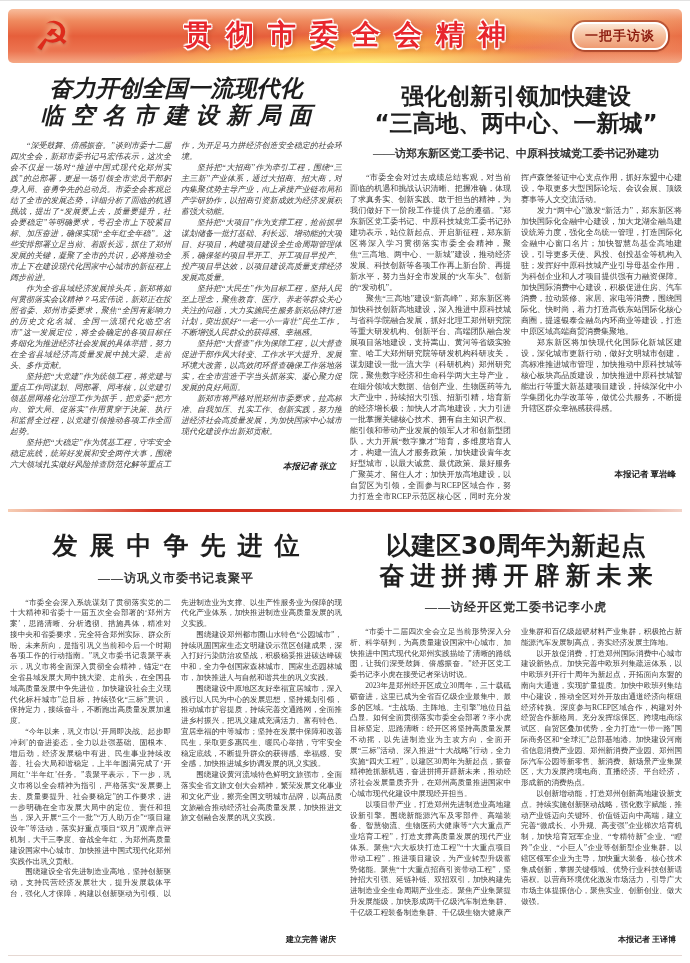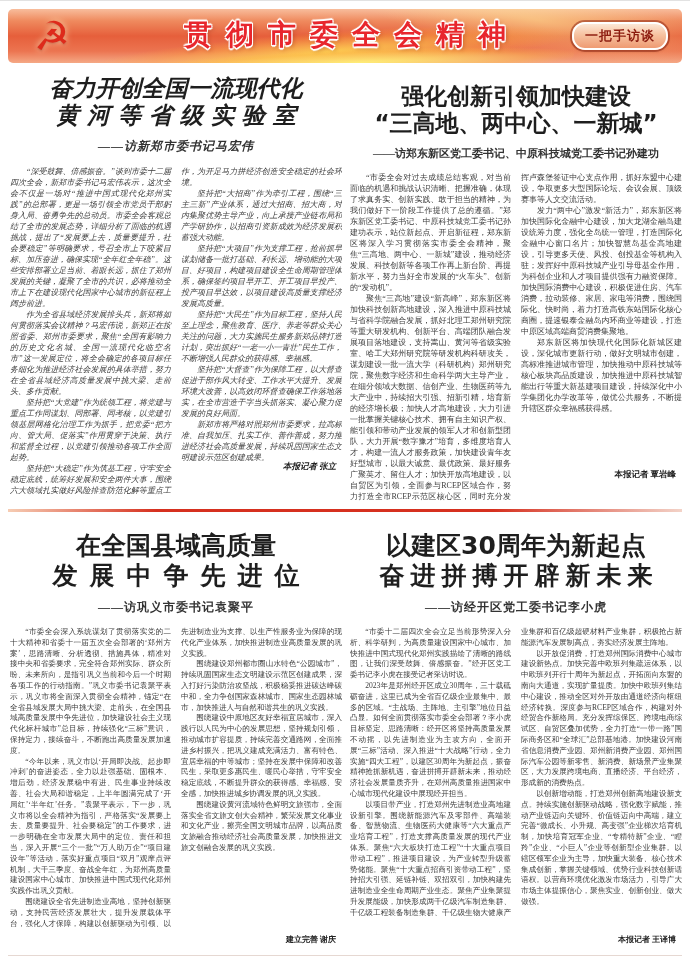--- a/index.html
+++ b/index.html
@@ -98,33 +98,32 @@
     <div class="flame flame-a"></div>
     <div class="flame flame-c"></div>
     <span class="emblem">☭</span>
     <div class="banner-title">贯彻市委全会精神</div>
     <div class="badge">一把手访谈</div>
   </div>
 
   <section class="article top a1">
     <div class="hl">
       <div>奋力开创全国一流现代化</div>
-      <div class="sp1">黄河等省级实验室</div>
+      <div class="sp1">临空名市建设新局面</div>
     </div>
-    <div class="subtitle">——访新郑市委书记马宏伟</div>
     <div class="body">
         <p>“深受鼓舞、倍感振奋。”谈到市委十二届四次全会，新郑市委书记马宏伟表示，这次全会不仅是一场对“推进中国式现代化郑州实践”的总部署，更是一场引领全市党员干部躬身入局、奋勇争先的总动员。市委全会客观总结了全市的发展态势，详细分析了面临的机遇挑战，提出了“发展要上去，质量要提升，社会要稳定”等明确要求，号召全市上下咬紧目标、加压奋进，确保实现“全年红全年稳”。这些安排部署立足当前、着眼长远，抓住了郑州发展的关键，凝聚了全市的共识，必将推动全市上下在建设现代化国家中心城市的新征程上阔步前进。</p>
         <p>作为全省县域经济发展排头兵，新郑将如何贯彻落实会议精神？马宏伟说，新郑正在按照省委、郑州市委要求，聚焦“全国有影响力的历史文化名城、全国一流现代化临空名市”这一发展定位，将全会确定的各项目标任务细化为推进经济社会发展的具体举措，努力在全省县域经济高质量发展中挑大梁、走前头、多作贡献。</p>
         <p>坚持把“大党建”作为统领工程，将党建与重点工作同谋划、同部署、同考核，以党建引领基层网格化治理工作为抓手，把党委“把方向、管大局、促落实”作用贯穿于决策、执行和监督全过程，以党建引领推动各项工作全面起势。</p>
         <p>坚持把“大稳定”作为筑基工程，守牢安全稳定底线，统筹好发展和安全两件大事，围绕六大领域扎实做好风险排查防范化解等重点工作，为开足马力拼经济创造安全稳定的社会环境。</p>
         <p>坚持把“大招商”作为牵引工程，围绕“三主三新”产业体系，通过大招商、招大商，对内集聚优势主导产业，向上承接产业链布局和产学研协作，以招商引资新成效为经济发展积蓄强大动能。</p>
         <p>坚持把“大项目”作为支撑工程，抢前抓早谋划储备一批打基础、利长远、增动能的大项目、好项目，构建项目建设全生命周期管理体系，确保签约项目早开工、开工项目早投产、投产项目早达效，以项目建设高质量支撑经济发展高质量。</p>
         <p>坚持把“大民生”作为目标工程，坚持人民至上理念，聚焦教育、医疗、养老等群众关心关注的问题，大力实施民生服务新郑品牌打造计划，突出抓好“一老一小一青壮”民生工作，不断增强人民群众的获得感、幸福感。</p>
         <p>坚持把“大督查”作为保障工程，以大督查促进干部作风大转变、工作水平大提升、发展环境大改善，以高效闭环督查确保工作落地落实，在全市营造干字当头抓落实、凝心聚力促发展的良好局面。</p>
-        <p>新郑市将严格对照郑州市委要求，拉高标准、自我加压、扎实工作、善作善成，努力推进经济社会高质量发展，持续巩固国家生态文明建设示范区创建成果。</p>
+        <p>新郑市将严格对照郑州市委要求，拉高标准、自我加压、扎实工作、创新实践，努力推进经济社会高质量发展，为加快国家中心城市现代化建设作出新郑贡献。</p>
       </div>
     <div class="byline">本报记者 张立</div>
   </section>
 
   <section class="article top a2">
     <div class="hl">
       <div>强化创新引领加快建设</div>
       <div>“三高地、两中心、一新城”</div>
     </div>
     <div class="subtitle small">——访郑东新区党工委书记、中原科技城党工委书记孙建功</div>
@@ -134,21 +133,20 @@
         <p>发力“两中心”激发“新活力”，郑东新区将加快国际化金融中心建设，加大龙湖金融岛建设统筹力度，强化全岛统一管理，打造国际化金融中心窗口名片；加快智慧岛基金高地建设，引导更多天使、风投、创投基金等机构入驻；发挥好中原科技城产业引导母基金作用，为科创企业和人才项目提供强有力融资保障。加快国际消费中心建设，积极促进住房、汽车消费，拉动装修、家居、家电等消费，围绕国际化、快时尚，着力打造高铁东站国际化核心商圈，提速银泰金融岛内环商业等建设，打造中原区域高端商贸消费集聚地。</p>
         <p>郑东新区将加快现代化国际化新城区建设，深化城市更新行动，做好文明城市创建，高标准推进城市管理，加快推动中原科技城等核心板块高品质建设，加快推进中原科技城智能出行等重大新基建项目建设，持续深化中小学集团化办学改革等，做优公共服务，不断提升辖区群众幸福感获得感。</p>
       </div>
     <div class="byline">本报记者 覃岩峰</div>
   </section>
 
   <div class="divider"></div>
 
   <section class="article bot a3">
     <div class="hl">
-      <div>在全国县域高质量</div>
       <div class="sp2">发展中争先进位</div>
     </div>
     <div class="subtitle">——访巩义市委书记袁聚平</div>
     <div class="body">
         <p>“市委全会深入系统谋划了贯彻落实党的二十大精神和省委十一届五次全会部署的‘郑州方案’，思路清晰、分析透彻、措施具体，精准对接中央和省委要求，完全符合郑州实际、群众所盼、未来所向，是指引巩义当前和今后一个时期各项工作的行动指南。”巩义市委书记袁聚平表示，巩义市将全面深入贯彻全会精神，锚定“在全省县域发展大局中挑大梁、走前头，在全国县域高质量发展中争先进位，加快建设社会主义现代化标杆城市”总目标，持续强化“三标”意识，保持定力，接续奋斗，不断跑出高质量发展加速度。</p>
         <p>“今年以来，巩义市以‘开局即决战、起步即冲刺’的奋进姿态，全力以赴强基础、固根本、增后劲，经济发展稳中有进、民生事业持续改善、社会大局和谐稳定，上半年圆满完成了‘开局红’‘半年红’任务。”袁聚平表示，下一步，巩义市将以全会精神为指引，严格落实“发展要上去、质量要提升、社会要稳定”的工作要求，进一步明确在全市发展大局中的定位、责任和担当，深入开展“三个一批”“万人助万企”“项目建设年”等活动，落实好重点项目“双月”观摩点评机制，大干三季度、奋战全年红，为郑州高质量建设国家中心城市、加快推进中国式现代化郑州实践作出巩义贡献。</p>
         <p>围绕建设全省先进制造业高地，坚持创新驱动，支持民营经济发展壮大，提升发展载体平台，强化人才保障，构建以创新驱动为引领、以先进制造业为支撑、以生产性服务业为保障的现代化产业体系，加快推进制造业高质量发展的巩义实践。</p>
         <p>围绕建设郑州都市圈山水特色“公园城市”，持续巩固国家生态文明建设示范区创建成果，深入打好污染防治攻坚战，积极稳妥推进碳达峰碳中和，全力争创国家森林城市、国家生态园林城市，加快推进人与自然和谐共生的巩义实践。</p>
         <p>围绕建设中原地区友好幸福宜居城市，深入践行以人民为中心的发展思想，坚持规划引领，推动城市扩容提质，持续完善交通路网，全面推进乡村振兴，把巩义建成充满活力、富有特色、宜居幸福的中等城市；坚持在发展中保障和改善民生，采取更多惠民生、暖民心举措，守牢安全稳定底线，不断提升群众的获得感、幸福感、安全感，加快推进城乡协调发展的巩义实践。</p>
         <p>围绕建设黄河流域特色鲜明文旅强市，全面落实全省文旅文创大会精神，繁荣发展文化事业和文化产业，擦亮全国文明城市品牌，以高品质文旅融合推动经济社会高质量发展，加快推进文旅文创融合发展的巩义实践。</p>

